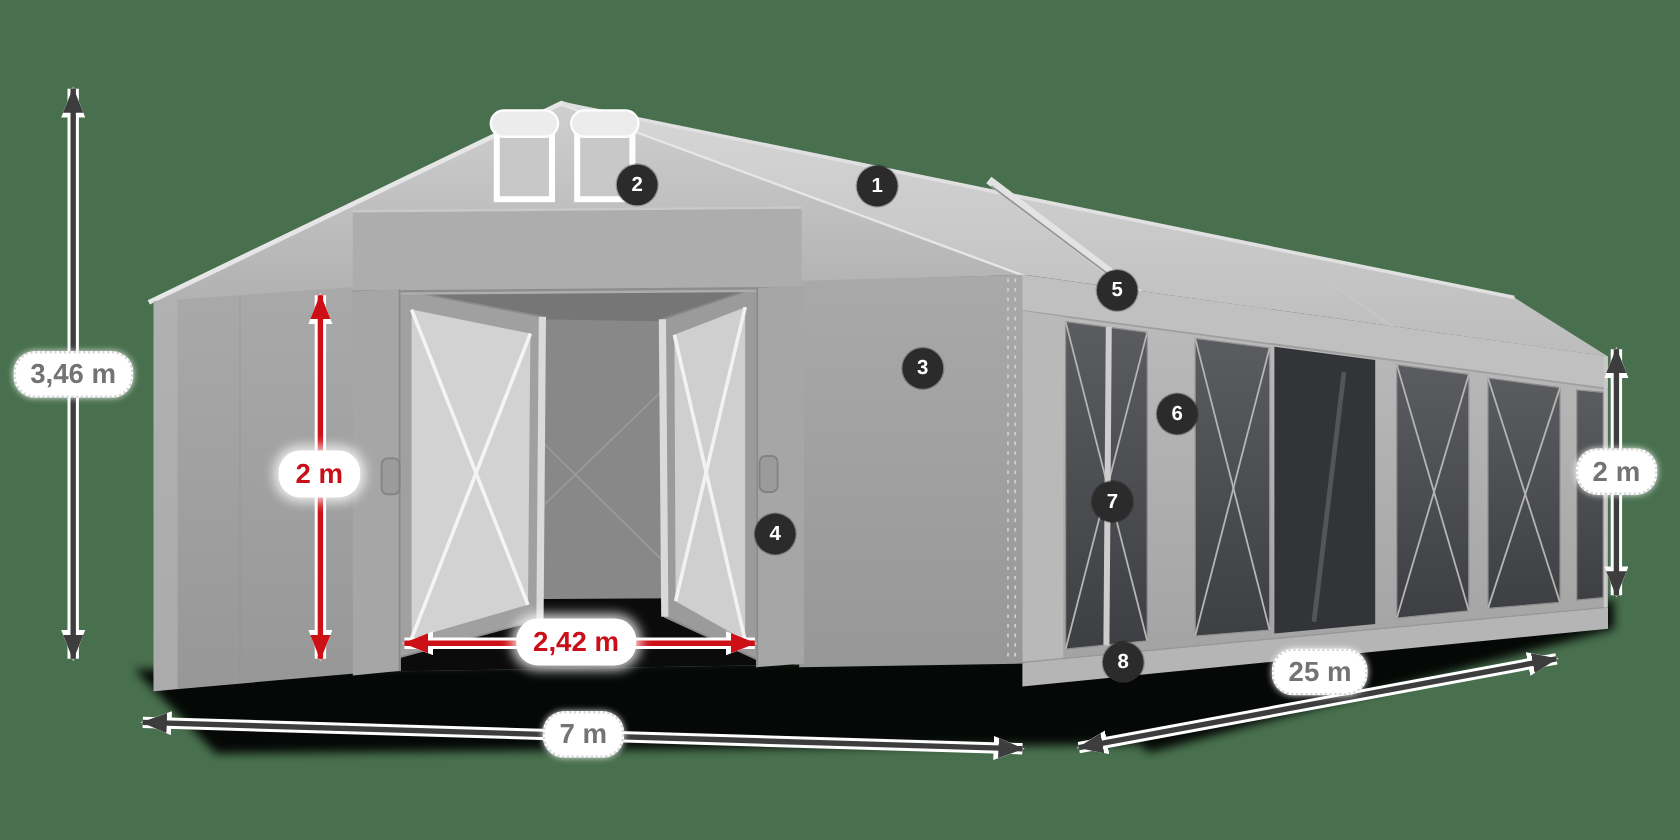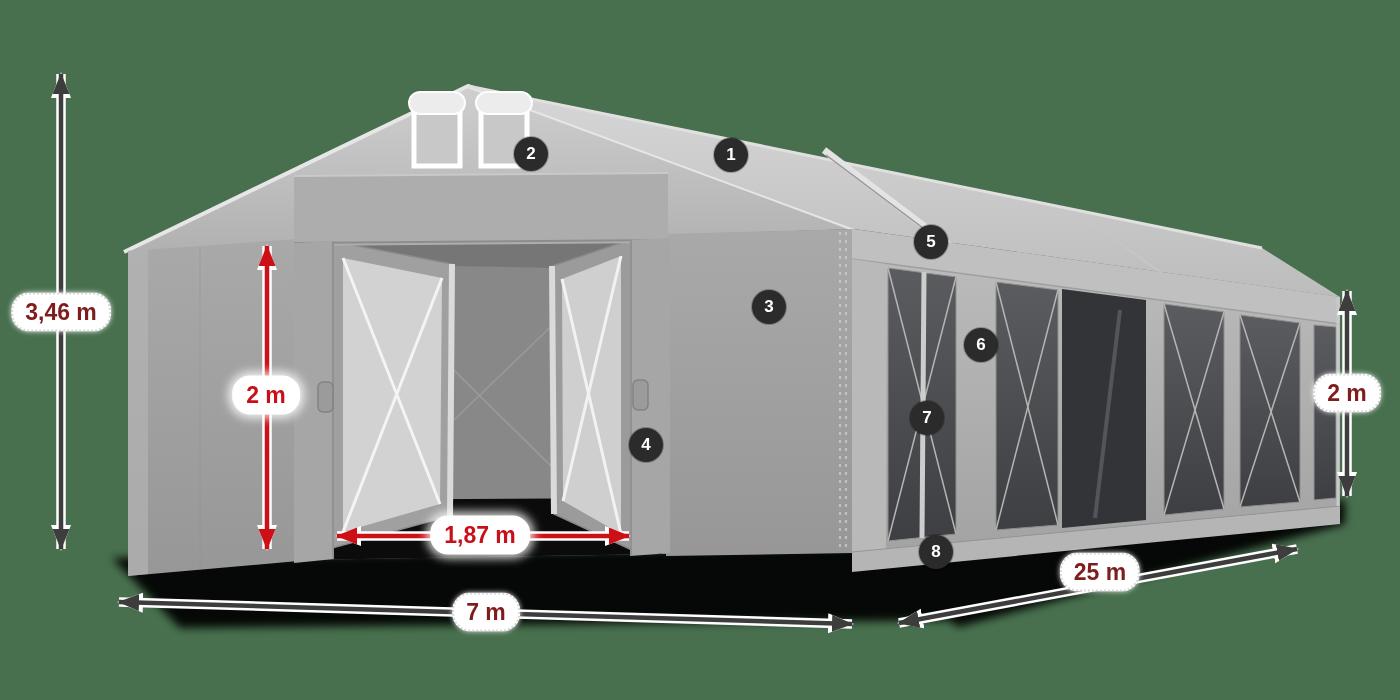--- a/index.html
+++ b/index.html
@@ -9,21 +9,21 @@
     font-family:"Liberation Sans",sans-serif;
   }
   .stage{position:absolute;inset:0;}
   svg.layer{position:absolute;left:0;top:0;}
   .dim-label{
     position:absolute;transform:translate(-50%,-50%);
     background:#ffffff;font-weight:bold;font-size:23px;line-height:1;
     padding:6px 12px;border-radius:18px;white-space:nowrap;z-index:30;
   }
   .dim-label.dark{
-    color:#7f1d1d;border:2px dotted #d8d8d8;
+    color:#737373;border:2px dotted #d8d8d8;
     box-shadow:0 0 5px rgba(255,255,255,.85);
   }
   .dim-label.red{
     color:#c90f18;border:2px solid #ffffff;
     box-shadow:0 0 10px 4px rgba(255,255,255,.8);
   }
   .badge{
     position:absolute;transform:translate(-50%,-50%);
     width:34px;height:34px;border-radius:50%;
     background:#2b2b2b;color:#ffffff;font-weight:bold;font-size:17px;
@@ -214,25 +214,25 @@
     <g>
       <line x1="1347" y1="291" x2="1347" y2="496" stroke="#ffffff" stroke-width="9.5" marker-start="url(#hW)" marker-end="url(#hW)"></line>
       <line x1="1347" y1="291" x2="1347" y2="496" stroke="#3d3d3d" stroke-width="4.5" marker-start="url(#hD)" marker-end="url(#hD)"></line>
     </g>
   </svg>
 
   <div class="dim-label dark" style="left:61px;top:312px">3,46 m</div>
 
   <div class="dim-label red" style="left:266px;top:395px">2 m</div>
 
-  <div class="dim-label red" style="left:480px;top:535px">1,87 m</div>
+  <div class="dim-label red" style="left:480px;top:535px">2,42 m</div>
 
   <div class="dim-label dark" style="left:486px;top:612px">7 m</div>
 
-  <div class="dim-label dark" style="left:1100px;top:572px">25 m</div>
+  <div class="dim-label dark" style="left:1100px;top:560px">25 m</div>
 
   <div class="dim-label dark" style="left:1347px;top:393px">2 m</div>
 
   <div class="badge" style="left:731px;top:155px">1</div>
   <div class="badge" style="left:531px;top:154px">2</div>
   <div class="badge" style="left:769px;top:307px">3</div>
   <div class="badge" style="left:646px;top:445px">4</div>
   <div class="badge" style="left:931px;top:242px">5</div>
   <div class="badge" style="left:981px;top:345px">6</div>
   <div class="badge" style="left:927px;top:418px">7</div>

